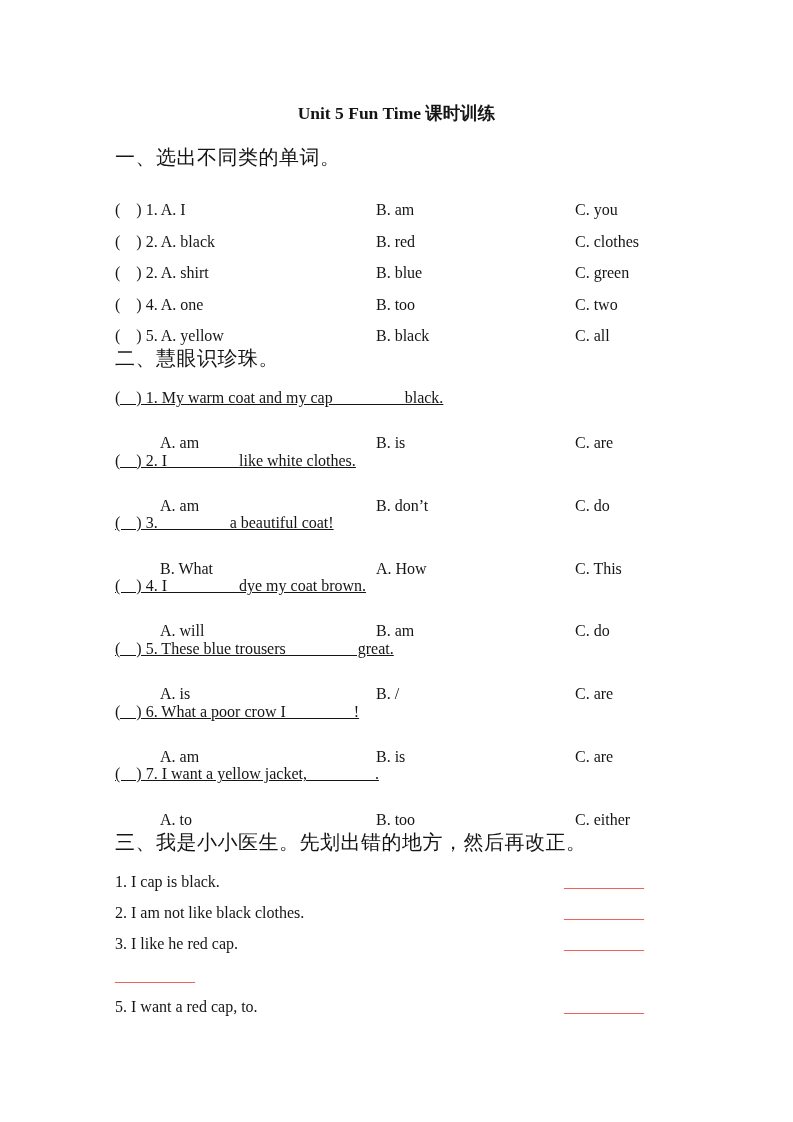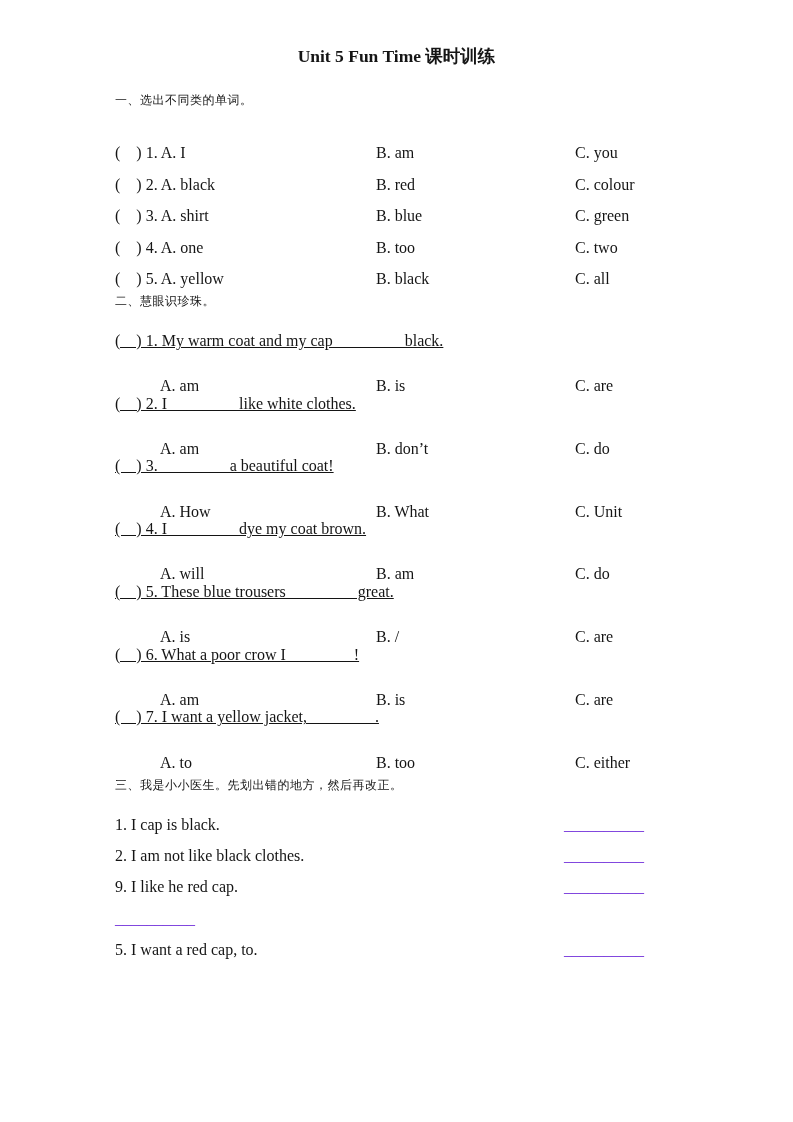--- a/index.html
+++ b/index.html
@@ -9,35 +9,35 @@
     width: 793px;
     height: 1122px;
     margin: 0 auto;
     background: #ffffff;
     color: #151515;
     font-family: "Liberation Serif", "DejaVu Serif", serif;
     font-size: 16px;
     overflow: hidden;
   }
   .doc-title {
-    padding-top: 44px;
+    padding-top: 101px;
     text-align: center;
     font-weight: bold;
     font-size: 17.5px;
     white-space: pre-wrap;
     font-family: "Liberation Serif", "DejaVu Sans", serif;
   }
   .content {
     margin-left: 115px;
     margin-top: 17px;
     width: 529px;
   }
   .sec-heading {
     font-family: "Liberation Sans", "DejaVu Sans", sans-serif;
-    font-size: 12px;
+    font-size: 20px;
     line-height: 31.4px;
     height: 31.4px;
     margin-top: 6px;
     margin-bottom: 7px;
     white-space: pre-wrap;
     letter-spacing: 0.5px;
   }
   .row3 {
     display: grid;
     grid-template-columns: 261px 199px 1fr;
@@ -62,21 +62,21 @@
     display: flex;
     justify-content: space-between;
     align-items: baseline;
     height: 31.4px;
     line-height: 31.4px;
     width: 529px;
   }
   .sentence { white-space: pre-wrap; }
   .blank {
     white-space: pre;
-    color: #6d28d9;
+    color: #ef4444;
     letter-spacing: 0;
   }
 </style>
 </head>
 <body>
 
 <div class="page">
 
   <div class="doc-title">Unit 5 Fun Time 课时训练</div>
 
@@ -86,24 +86,24 @@
       <div class="sec-heading">一、选出不同类的单词。</div>
 
       <div class="row3">
         <span class="cell">(    ) 1. A. I</span>
         <span class="cell">B. am</span>
         <span class="cell">C. you</span>
       </div>
       <div class="row3">
         <span class="cell">(    ) 2. A. black</span>
         <span class="cell">B. red</span>
-        <span class="cell">C. colour</span>
+        <span class="cell">C. clothes</span>
       </div>
       <div class="row3">
-        <span class="cell">(    ) 3. A. shirt</span>
+        <span class="cell">(    ) 2. A. shirt</span>
         <span class="cell">B. blue</span>
         <span class="cell">C. green</span>
       </div>
       <div class="row3">
         <span class="cell">(    ) 4. A. one</span>
         <span class="cell">B. too</span>
         <span class="cell">C. two</span>
       </div>
       <div class="row3">
         <span class="cell">(    ) 5. A. yellow</span>
@@ -124,23 +124,23 @@
 
       <div class="q-line">(    ) 2. I ________ like white clothes.</div>
       <div class="opt-row">
         <span class="cell">A. am</span>
         <span class="cell">B. don’t</span>
         <span class="cell">C. do</span>
       </div>
 
       <div class="q-line">(    ) 3. ________ a beautiful coat!</div>
       <div class="opt-row">
+        <span class="cell">B. What</span>
         <span class="cell">A. How</span>
-        <span class="cell">B. What</span>
-        <span class="cell">C. Unit</span>
+        <span class="cell">C. This</span>
       </div>
 
       <div class="q-line">(    ) 4. I ________ dye my coat brown.</div>
       <div class="opt-row">
         <span class="cell">A. will</span>
         <span class="cell">B. am</span>
         <span class="cell">C. do</span>
       </div>
 
       <div class="q-line">(    ) 5. These blue trousers ________ great.</div>
@@ -170,21 +170,21 @@
 
       <div class="fix-row">
         <span class="sentence">1. I cap is black.</span>
         <span class="blank">__________</span>
       </div>
       <div class="fix-row">
         <span class="sentence">2. I am not like black clothes.</span>
         <span class="blank">__________</span>
       </div>
       <div class="fix-row">
-        <span class="sentence">9. I like he red cap.</span>
+        <span class="sentence">3. I like he red cap.</span>
         <span class="blank">__________</span>
       </div>
       <div class="fix-row">
         <span class="blank">__________</span>
       </div>
       <div class="fix-row">
         <span class="sentence">5. I want a red cap, to.</span>
         <span class="blank">__________</span>
       </div>
     </div>

